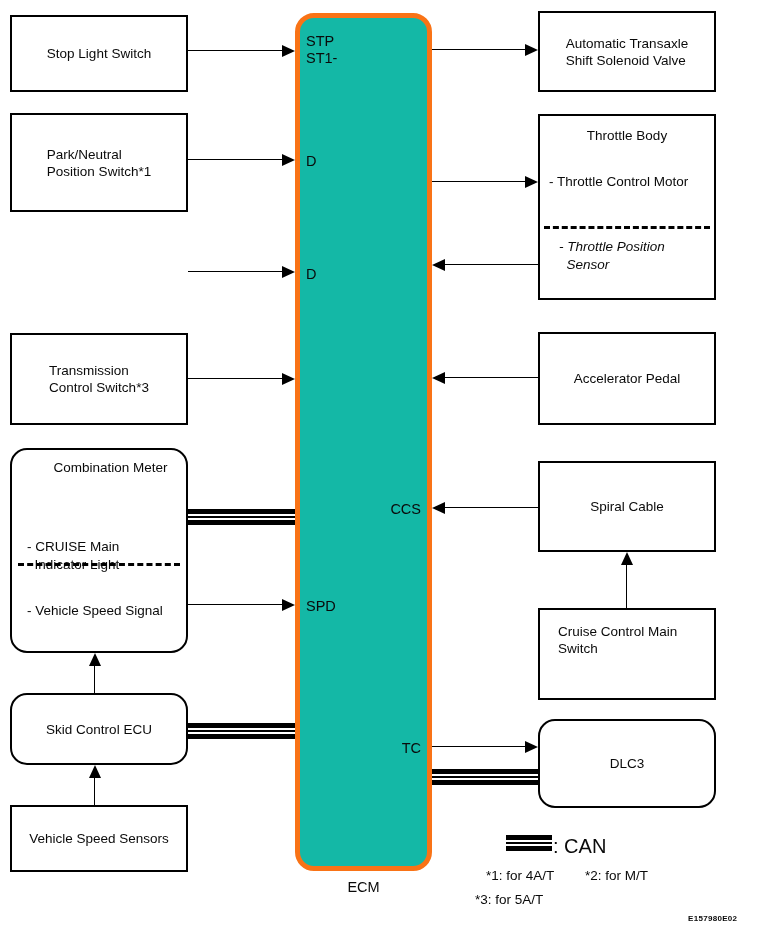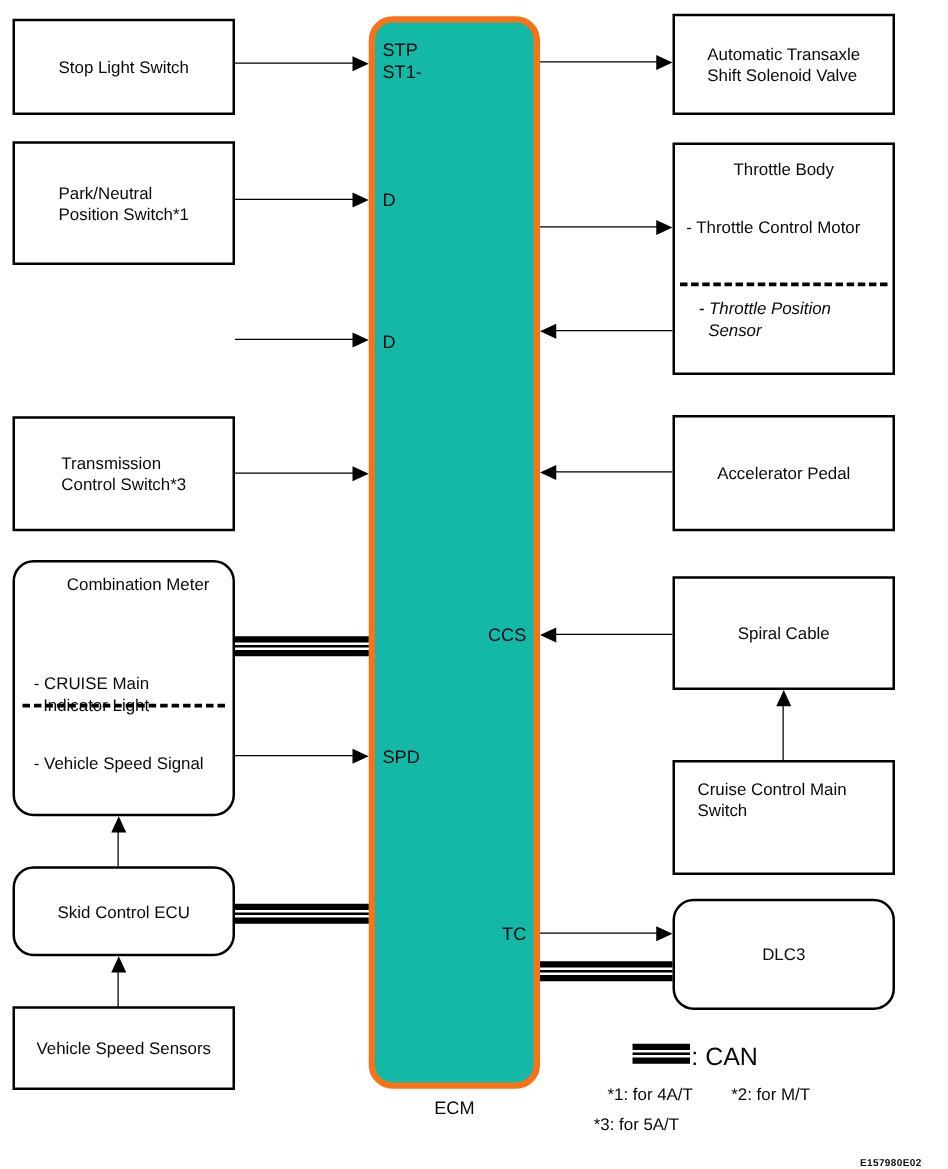--- a/index.html
+++ b/index.html
@@ -149,15 +149,15 @@
 
   <div class="varrow" style="left:621px; top:552px; height:56px;"></div>
 
   <div class="can-band" style="left:506px; top:835px; width:46px;"></div>
   <div class="legend-label" style="left:553px; top:835px;">: CAN</div>
 
   <div class="footnote" style="left:486px; top:868px;">*1: for 4A/T</div>
   <div class="footnote" style="left:585px; top:868px;">*2: for M/T</div>
   <div class="footnote" style="left:475px; top:892px;">*3: for 5A/T</div>
 
-  <div class="doc-code" style="left:688px; top:914px;margin-top:12px;">E157980E02</div>
+  <div class="doc-code" style="left:688px; top:914px;">E157980E02</div>
 
 </div>
 
 </body></html>

